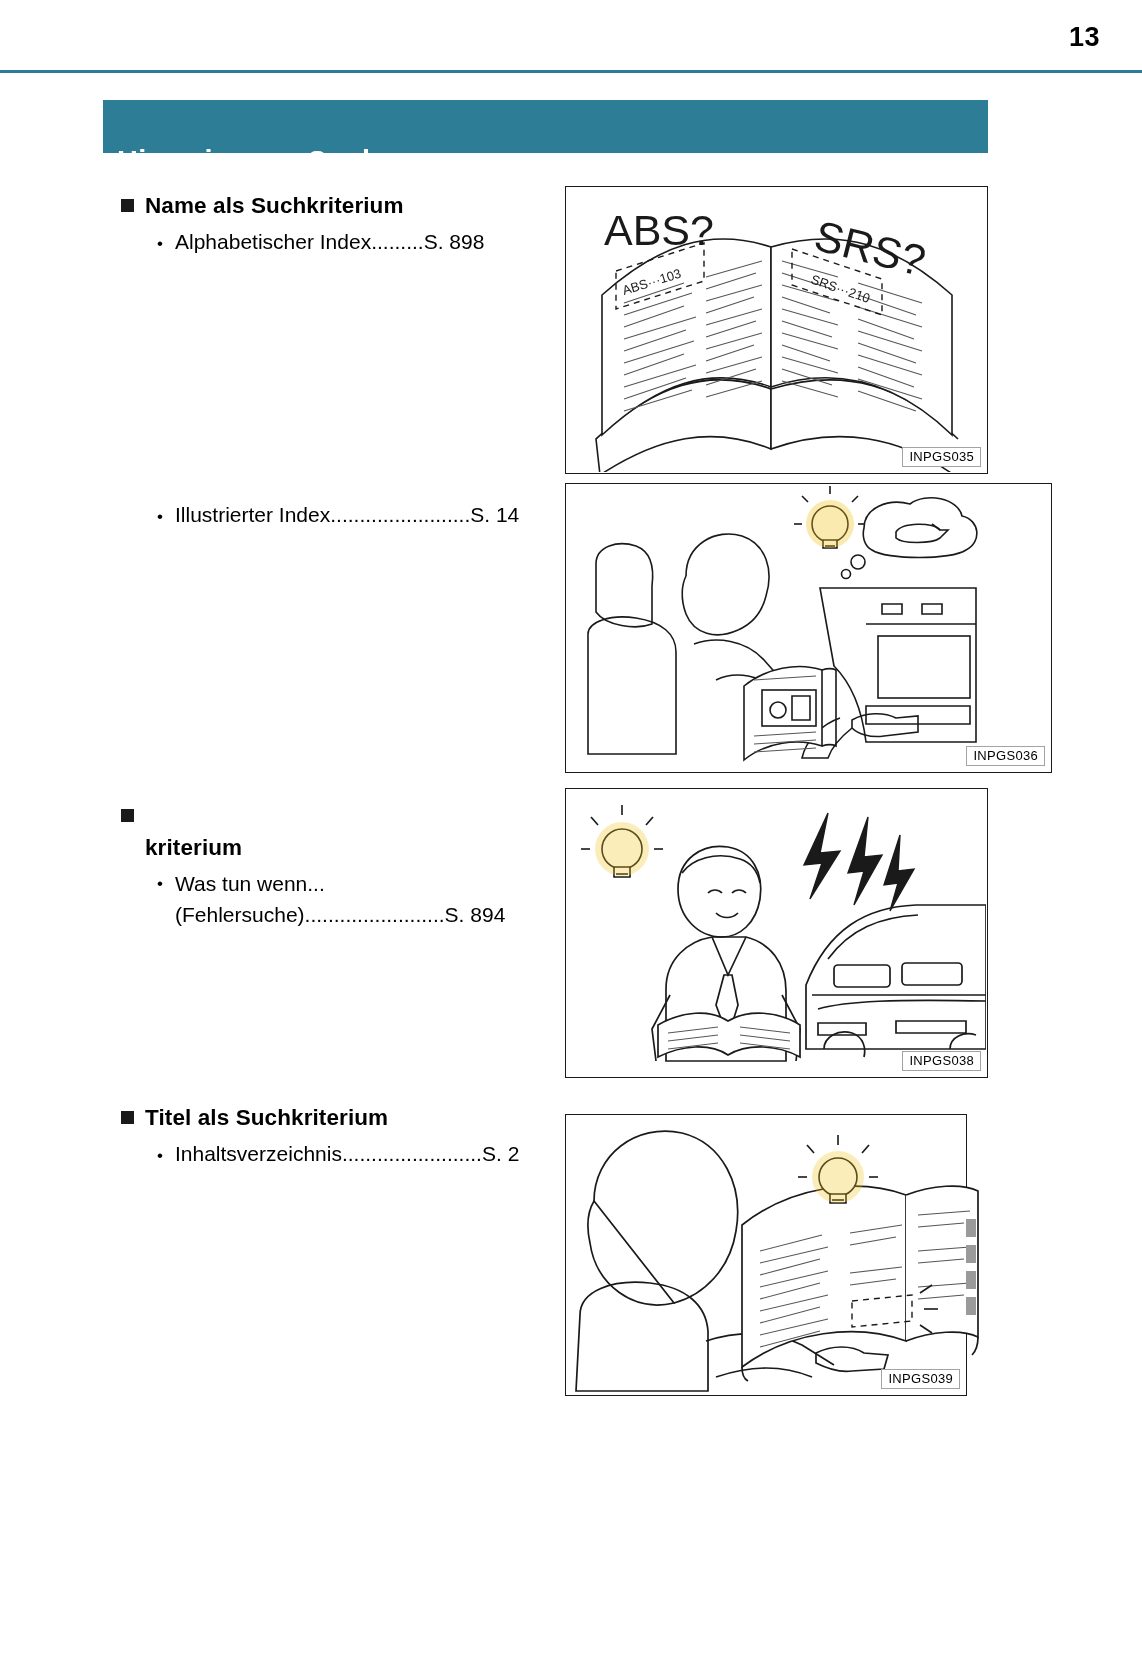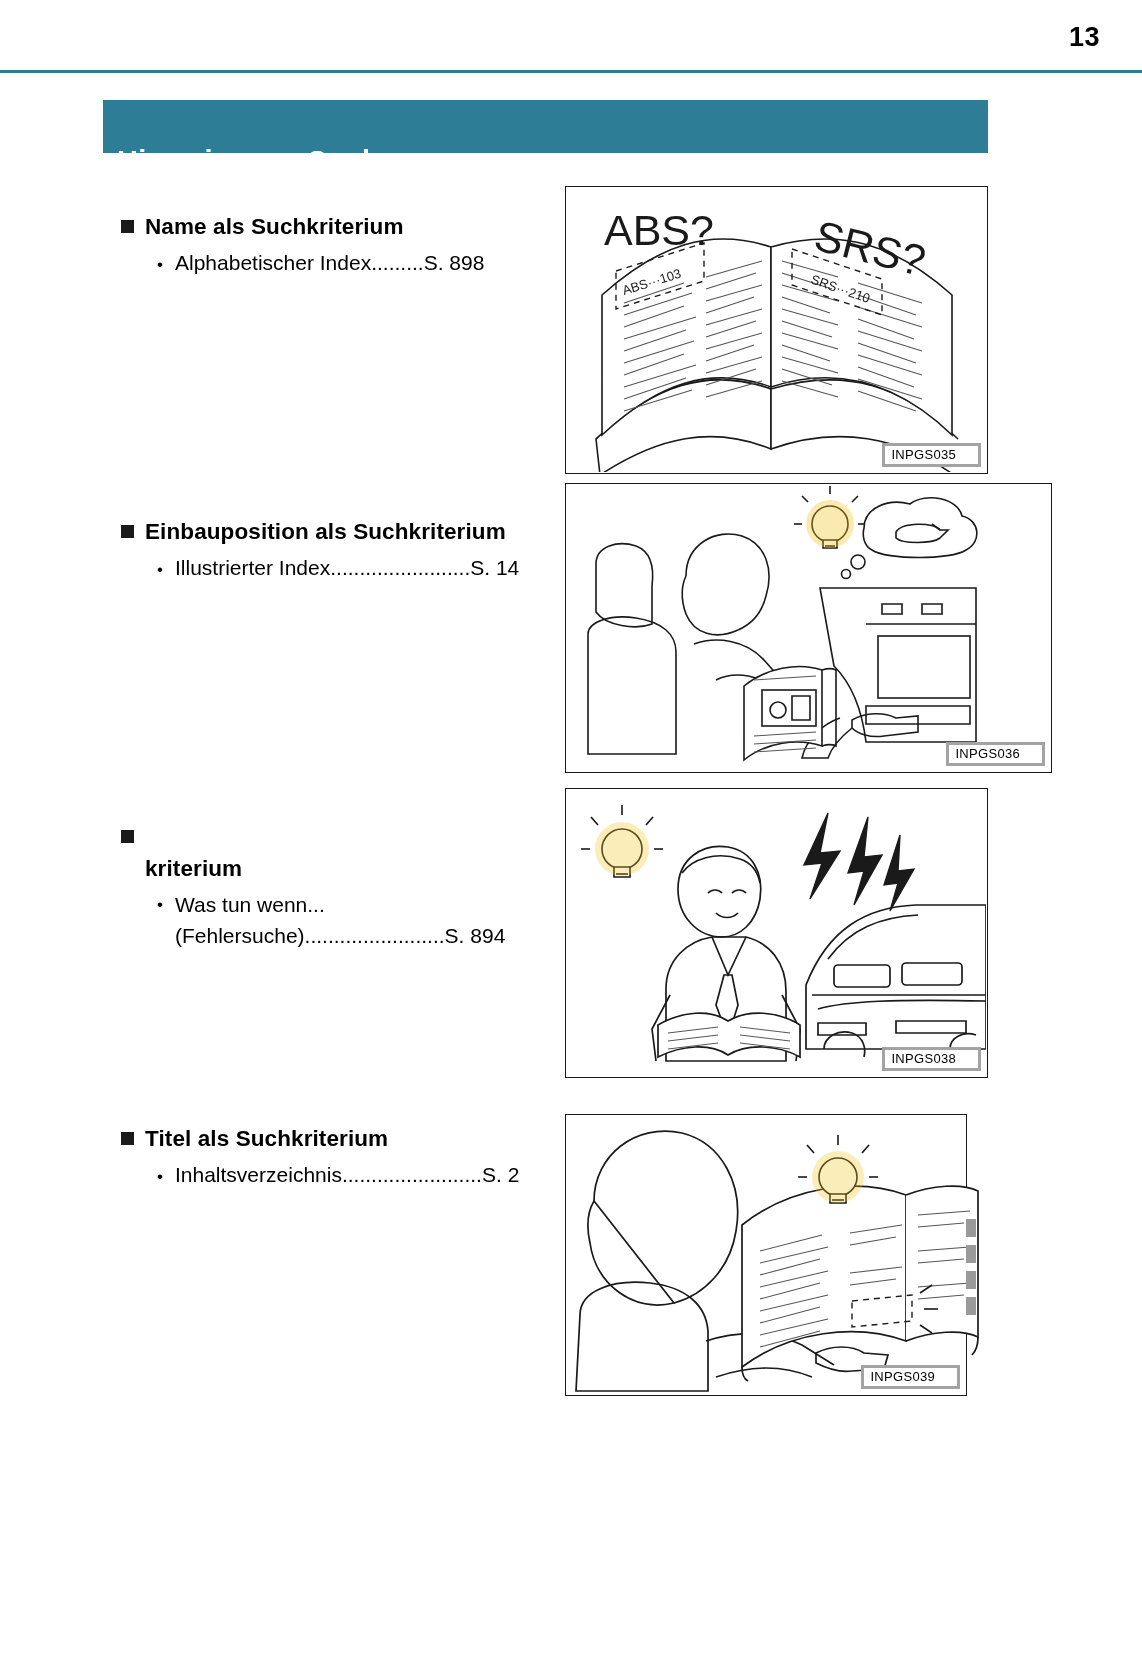--- a/index.html
+++ b/index.html
@@ -62,21 +62,20 @@
   
   .row {
     position: absolute;
     left: 103px;
     width: 885px;
   }
   .text-col {
     position: absolute;
     left: 18px;
     width: 440px;
-    margin-top: 21px;
   }
   .bullet-line {
     display: flex;
     align-items: flex-start;
     gap: 11px;
   }
   .sq {
     width: 13px;
     height: 13px;
     background: #1a1a1a;
@@ -122,23 +121,23 @@
   .figure {
     position: absolute;
     border: 1.5px solid #1a1a1a;
     background: #fff;
     box-sizing: border-box;
   }
   .fig-code {
     position: absolute;
     right: 6px;
     bottom: 6px;
-    border: 3px solid #a3a3a3;
+    border: 1px solid #a3a3a3;
     font-size: 13px;
-    padding: 1px 22px 2px 6px;
+    padding: 1px 6px 2px 6px;
     background: #fff;
     letter-spacing: 0.3px;
   }
   svg { display: block; }
 </style>
 </head>
 <body>
 
 <div class="page">
 
@@ -233,24 +232,20 @@
         <text x="244" y="96" font-family="Liberation Sans, sans-serif" font-size="13" fill="#1a1a1a" transform="rotate(19 244 96)">SRS···210</text>
         <text x="38" y="58" font-family="Liberation Sans, sans-serif" font-size="43" fill="#1a1a1a">ABS?</text>
         <text x="246" y="62" font-family="Liberation Sans, sans-serif" font-size="43" fill="#1a1a1a" transform="rotate(14 246 62)">SRS?</text>
       </svg>
       <div class="fig-code">INPGS035</div>
     </div>
   </div>
 
   <div class="row" style="top: 495px; height: 300px;">
     <div class="text-col">
-      <div class="bullet-line">
-        <div class="sq"></div>
-        <div class="heading">Einbauposition als Suchkriterium</div>
-      </div>
       <div class="sub-line">
         <span class="dot">•</span>
         <span class="sub-text"><span>Illustrierter Index</span><span class="leader">........................</span><span>S. 14</span></span>
       </div>
     </div>
 
     <div class="figure" style="left: 462px; top: -12px; width: 487px; height: 290px;">
       <svg width="420" height="287" viewBox="0 0 420 287">
         <g fill="none" stroke="#1a1a1a" stroke-width="1.6">
 

